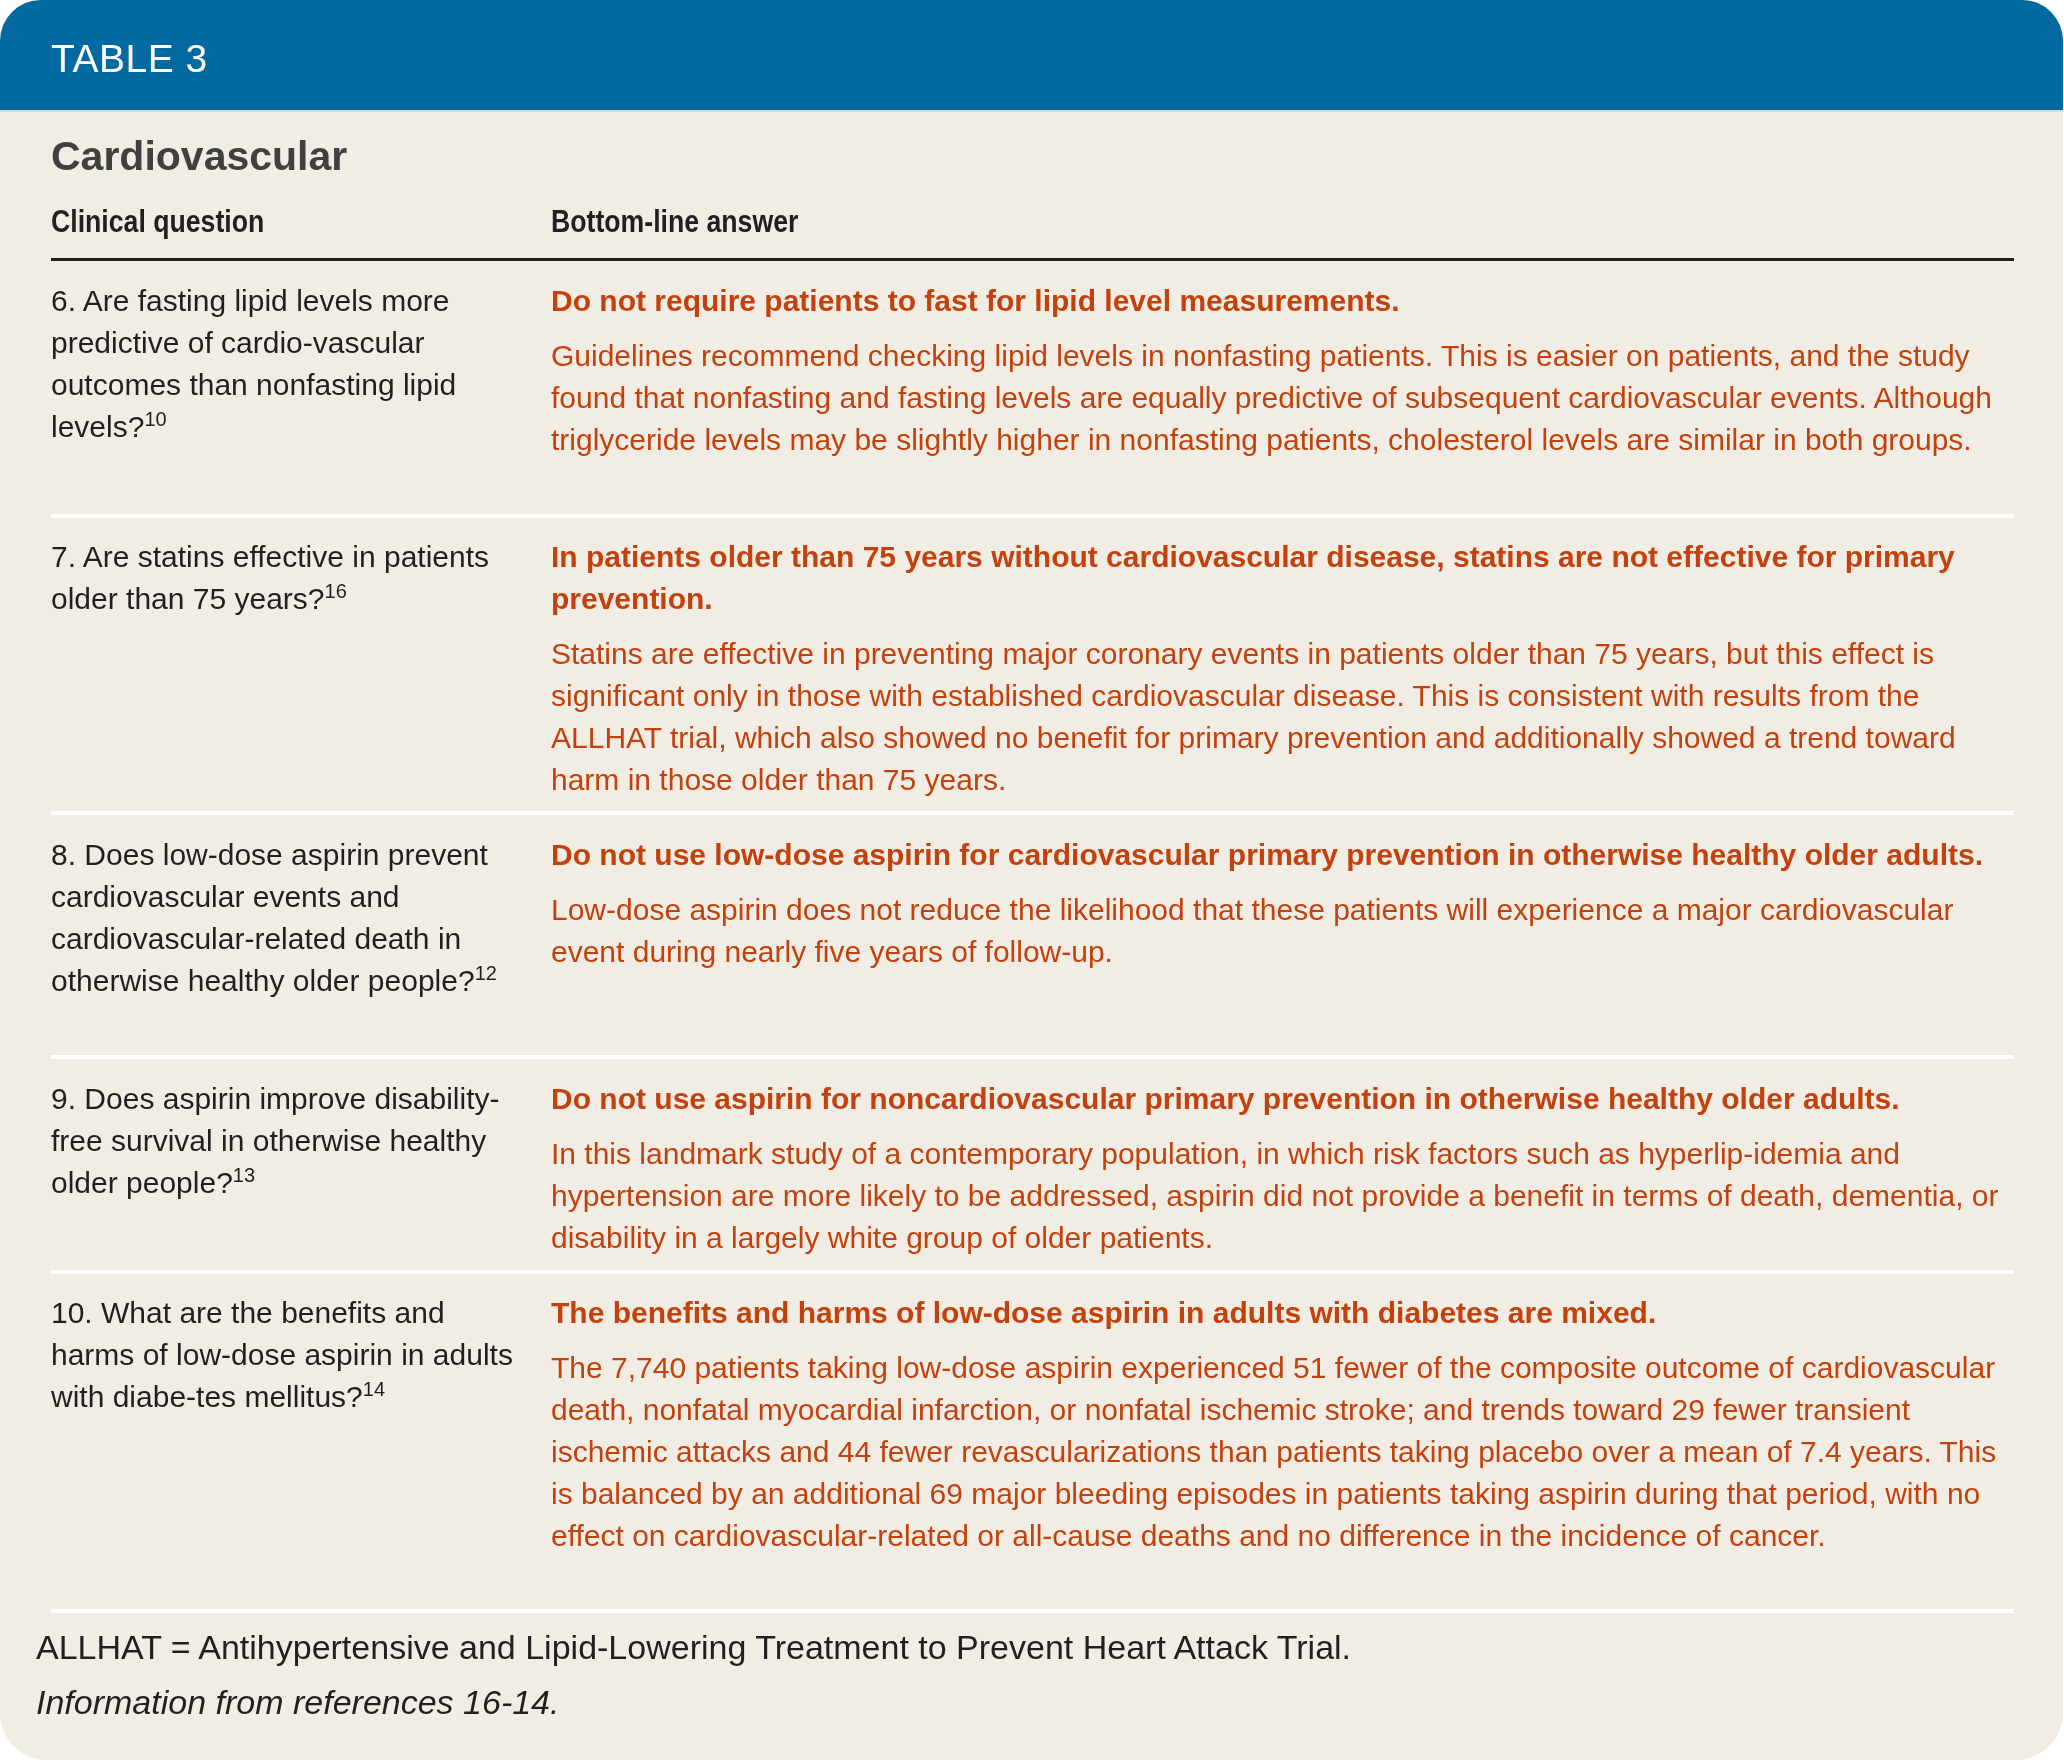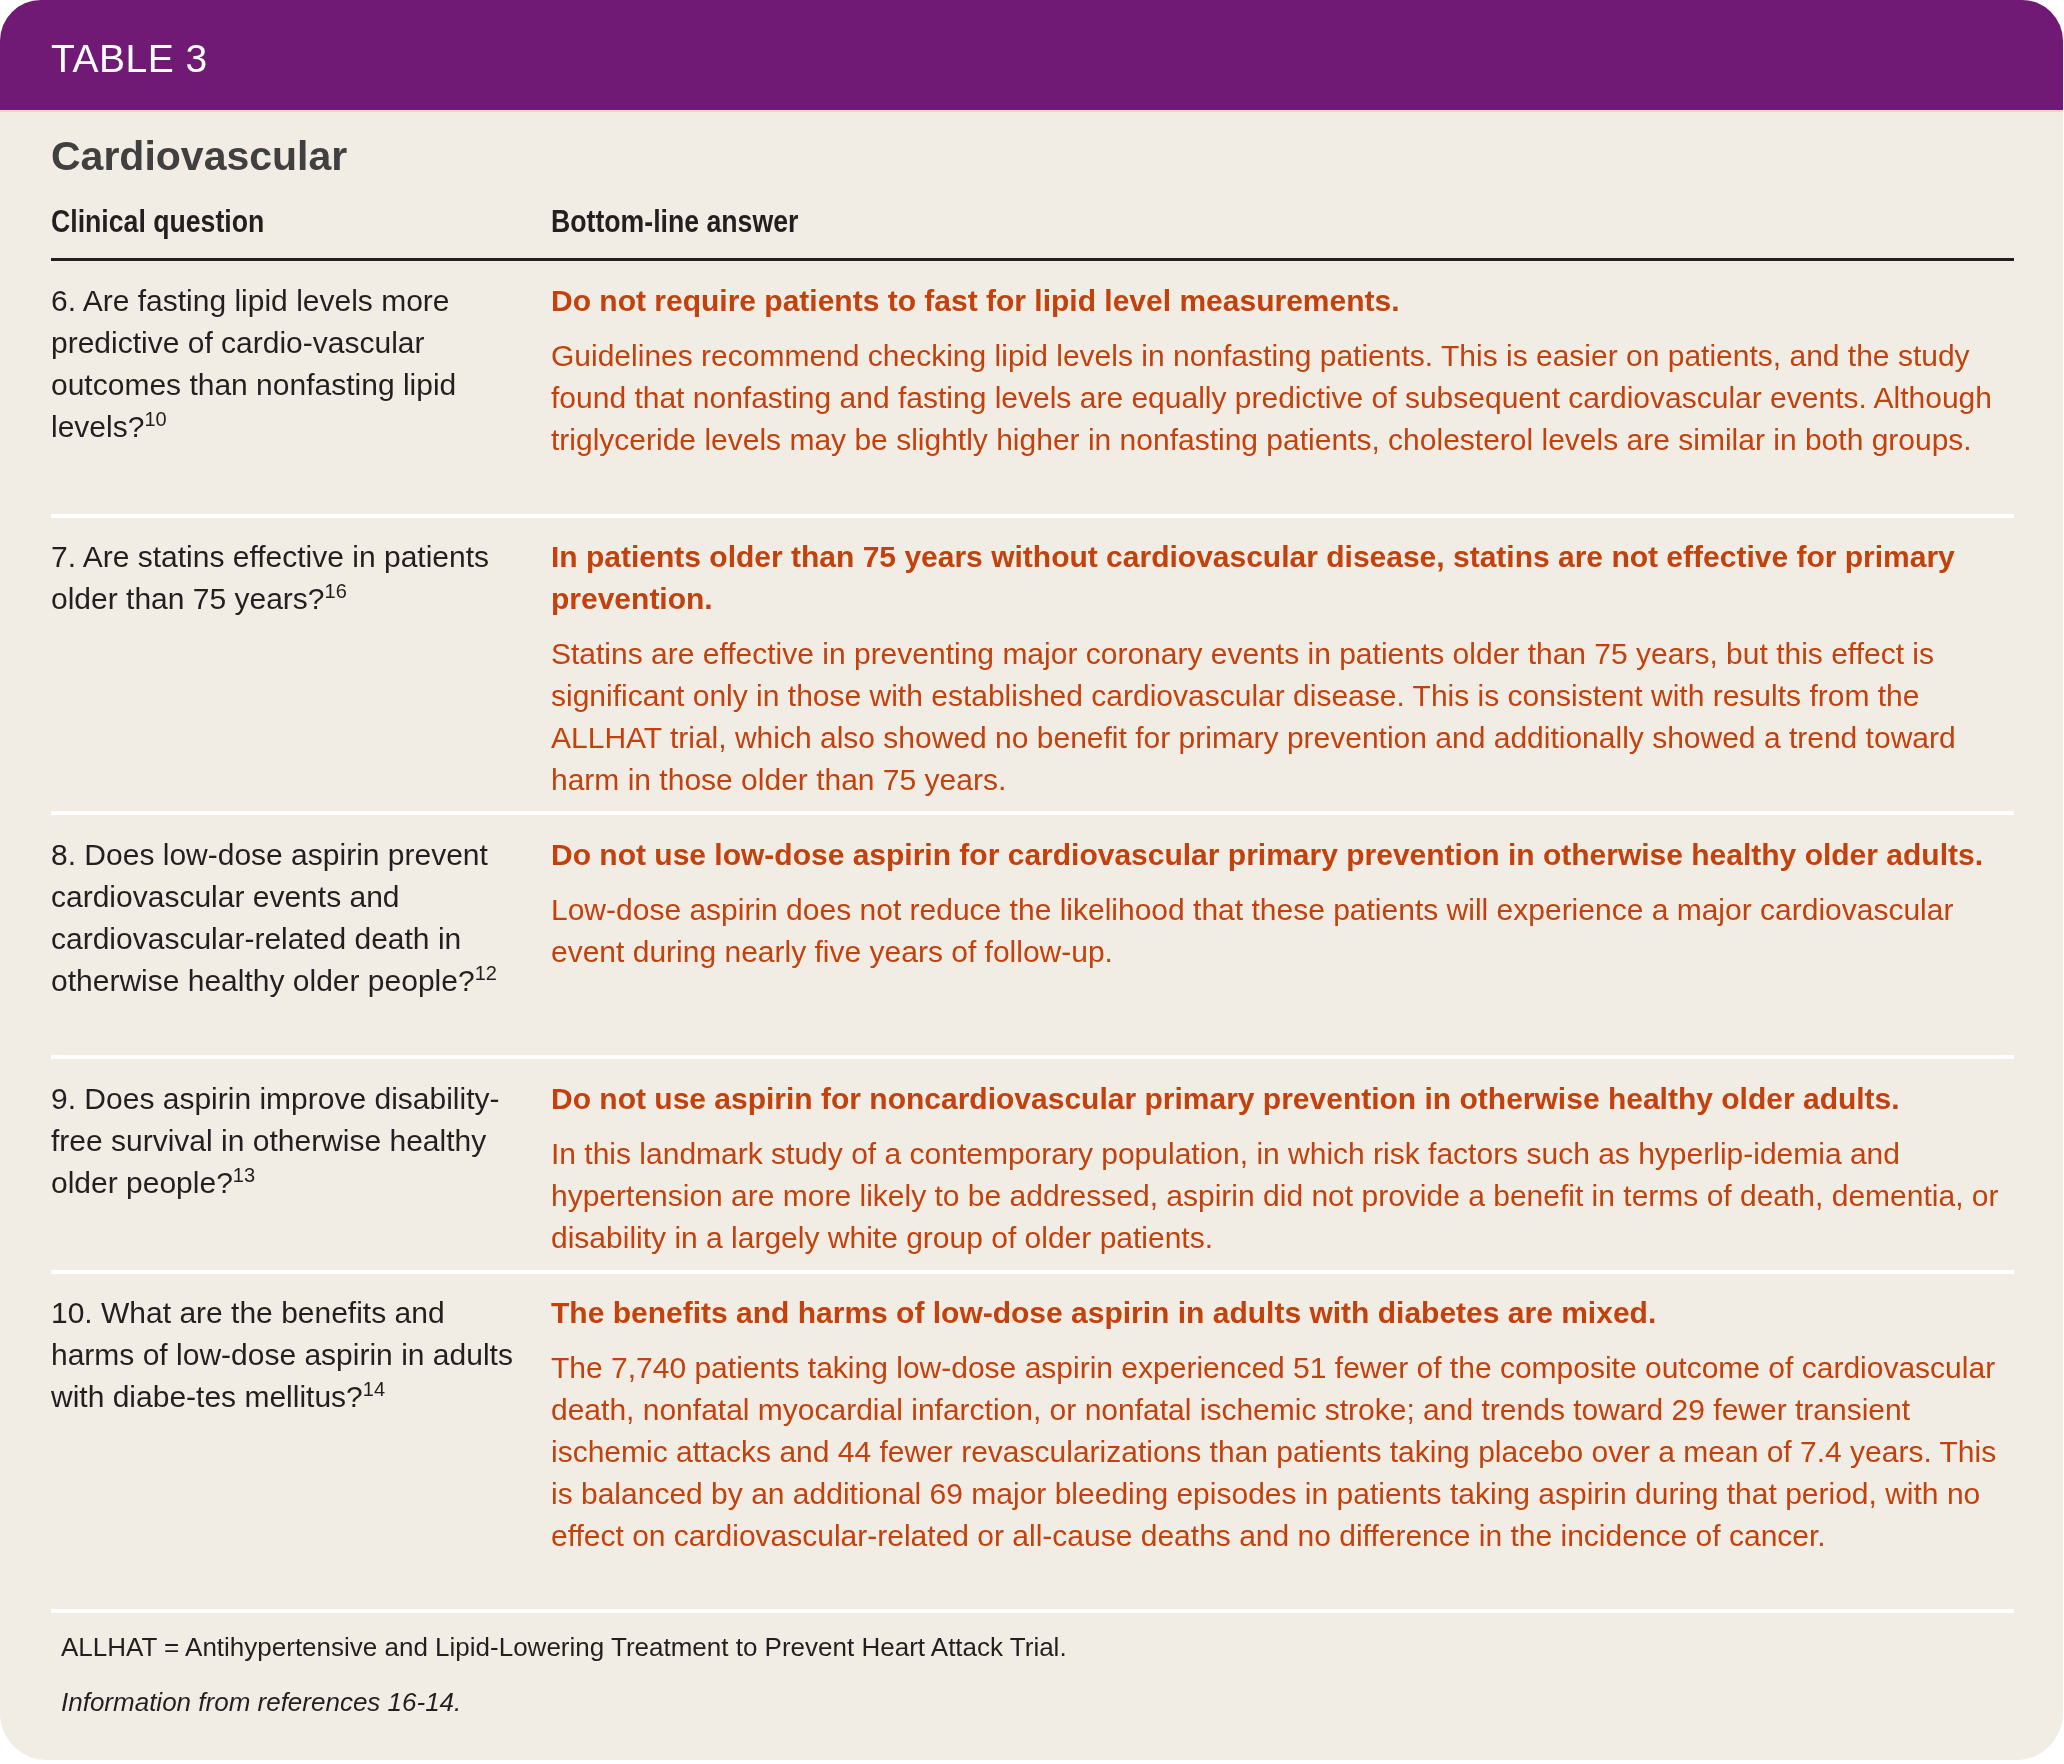--- a/index.html
+++ b/index.html
@@ -3,21 +3,21 @@
 <meta charset="utf-8">
 <style>
   html, body { margin: 0; padding: 0; background: #ffffff; }
   body { width: 2065px; height: 1764px; position: relative; overflow: hidden; font-family: "DejaVu Sans", sans-serif; color: #231f20; }
   .panel {
     position: absolute; left: 0; top: 0; width: 2063px; height: 1760px;
     background: #f2ede4; border-radius: 41px 41px 47px 47px; overflow: hidden;
   }
   .header-band {
     position: absolute; left: 0; top: 0; width: 100%; height: 110px;
-    background: #701a75; border-bottom: 2px solid #e6d9c4;
+    background: #0369a1; border-bottom: 2px solid #e6d9c4;
   }
   .table-label {
     position: absolute; left: 51px; top: 35px; font-family: "Liberation Sans", sans-serif;
     font-size: 39px; color: #ffffff; letter-spacing: 0.5px; line-height: 47px;
   }
   .section-title {
     position: absolute; left: 51px; top: 131px; font-family: "Liberation Sans", sans-serif;
     font-weight: bold; font-size: 41px; color: #404040; line-height: 51px;
   }
   .col-head {
@@ -29,21 +29,21 @@
   .head-rule { position: absolute; left: 51px; top: 258px; width: 1963px; height: 2.9px; background: #231f20; }
   .row-sep { position: absolute; left: 51px; width: 1963px; height: 3.9px; background: #ffffff; }
   .cell-q {
     position: absolute; left: 51px; width: 478px; font-family: "Liberation Sans", sans-serif;
     font-size: 30px; line-height: 42px; color: #231f20;
   }
   .cell-a { position: absolute; left: 551px; width: 1463px; font-family: "Liberation Sans", sans-serif; color: #c2410c; }
   .answer-bold { font-weight: bold; font-size: 30px; line-height: 42px; margin: 0 0 12.7px 0; }
   .answer-text { font-size: 30px; line-height: 42px; margin: 0; }
   sup { font-size: 20px; line-height: 0; vertical-align: 10.7px; }
-  .foot { position: absolute; left: 61px; font-family: "Liberation Sans", sans-serif; font-size: 26px; line-height: 35px; color: #231f20; }
+  .foot { position: absolute; left: 36px; font-family: "Liberation Sans", sans-serif; font-size: 34px; line-height: 35px; color: #231f20; }
   .foot.italic { font-style: italic; }
 </style>
 </head>
 <body>
 
 <div class="panel">
   <div class="header-band">
     <div class="table-label">TABLE 3</div>
   </div>
 

